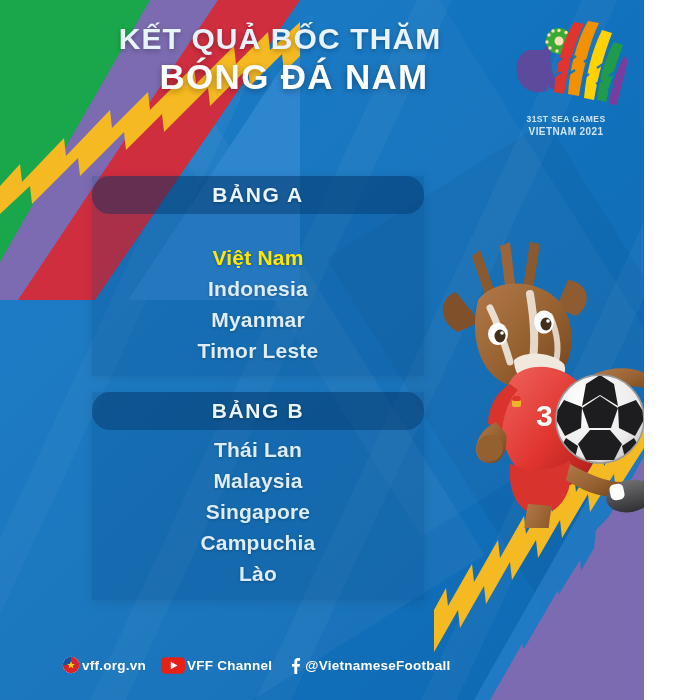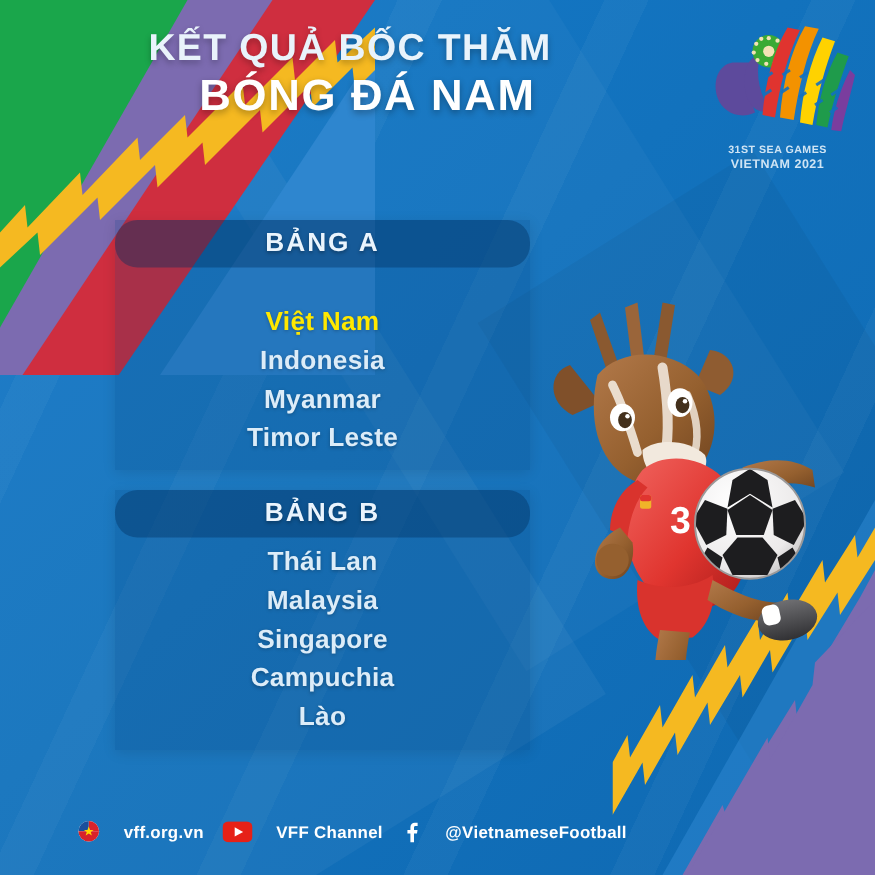--- a/index.html
+++ b/index.html
@@ -7,21 +7,21 @@
 
   html, body {
     width: 700px;
     height: 700px;
     overflow: hidden;
     font-family: "Liberation Sans", sans-serif;
   }
 
   #poster {
     position: relative;
-    width: 700px;
+    width: 644px;
     height: 700px;
     background: #c2410c;
     overflow: hidden;
     user-select: none;
   }
 
   
   .bg-base {
     position: absolute;
     inset: 0;
@@ -189,21 +189,21 @@
     left: 62px;
     bottom: 26px;
     display: flex;
     align-items: center;
     gap: 15px;
     z-index: 9;
   }
   .footer-entry {
     display: flex;
     align-items: center;
-    gap: 19px;
+    gap: 2px;
   }
   .footer-label {
     font-size: 13.5px;
     font-weight: 700;
     color: #ffffff;
     letter-spacing: 0.25px;
     white-space: nowrap;
   }
   .icon-vff   { width: 18px; height: 18px; display: block; }
   .icon-yt    { width: 24px; height: 17px; display: block; }

